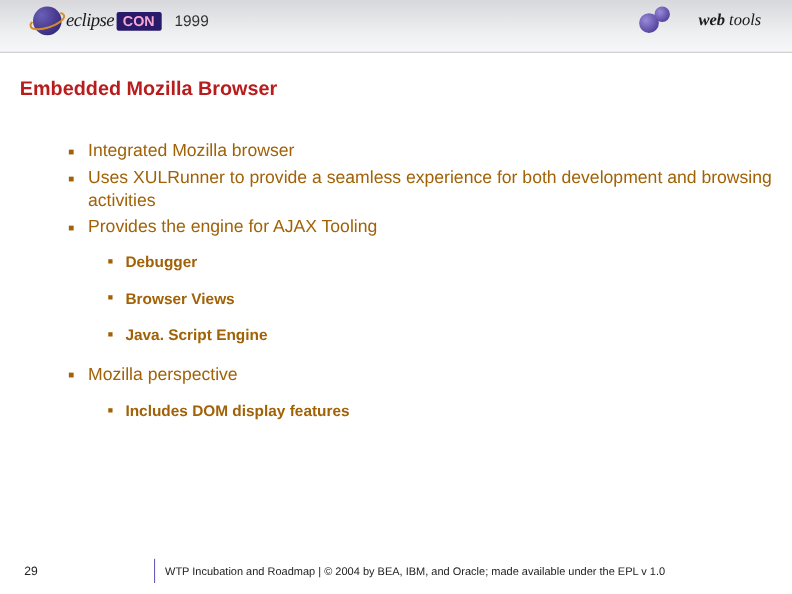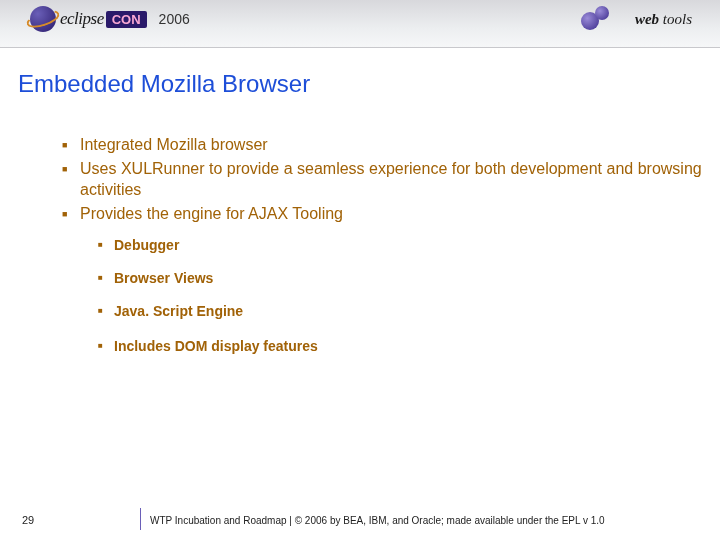--- a/index.html
+++ b/index.html
@@ -80,23 +80,23 @@
   .logo-right .gear .g2 { width: 14px; height: 14px; left: 14px; top: 2px; }
   .logo-right .txt {
     font-family: Georgia, serif;
     font-style: italic;
     font-size: 15px;
     color: #1a1a1a;
   }
   .logo-right .txt b { font-weight: bold; font-style: italic; }
 
   .title {
-    font-size: 24px;
-    font-weight: 400;
-    color: #1d4ed8;
+    font-size: 18px;
+    font-weight: 700;
+    color: #b91c1c;
     margin: 22px 0 0 18px;
   }
   .content {
     margin: 36px 0 0 62px;
     font-size: 16px;
     color: #a16207;
   }
   ul { list-style: none; }
   ul li { position: relative; padding-left: 18px; line-height: 1.35; margin-bottom: 2px; }
   ul li::before {
@@ -146,21 +146,21 @@
 </head>
 <body>
 
 <div class="header">
   <div class="logo-left">
     <div class="ball">
         <div class="ring"></div>
       </div>
     <span class="txt">eclipse</span>
     <span class="con">CON</span>
-    <span class="year">2006</span>
+    <span class="year">1999</span>
   </div>
   <div class="logo-right">
     <div class="gear">
       <div class="g1"></div>
         <div class="g2"></div>
     </div>
     <span class="txt"><b>web</b><span> tools</span></span>
   </div>
 </div>
 
@@ -170,22 +170,25 @@
   <ul>
     <li>Integrated Mozilla browser</li>
     <li>Uses XULRunner to provide a seamless experience for both development and browsing activities</li>
     <li>Provides the engine for AJAX Tooling</li>
   </ul>
   <ul class="sub">
     <li>Debugger</li>
     <li>Browser Views</li>
     <li>Java. Script Engine</li>
   </ul>
+  <ul>
+    <li>Mozilla perspective</li>
+  </ul>
   <ul class="sub">
     <li>Includes DOM display features</li>
   </ul>
 </div>
 
 <div class="footer">
   <span class="pagenum">29</span>
   <div class="vline"></div>
-  <span class="ftxt">WTP Incubation and Roadmap  |  © 2006 by BEA, IBM, and Oracle; made available under the EPL v 1.0</span>
+  <span class="ftxt">WTP Incubation and Roadmap  |  © 2004 by BEA, IBM, and Oracle; made available under the EPL v 1.0</span>
 </div>
 
 </body></html>

